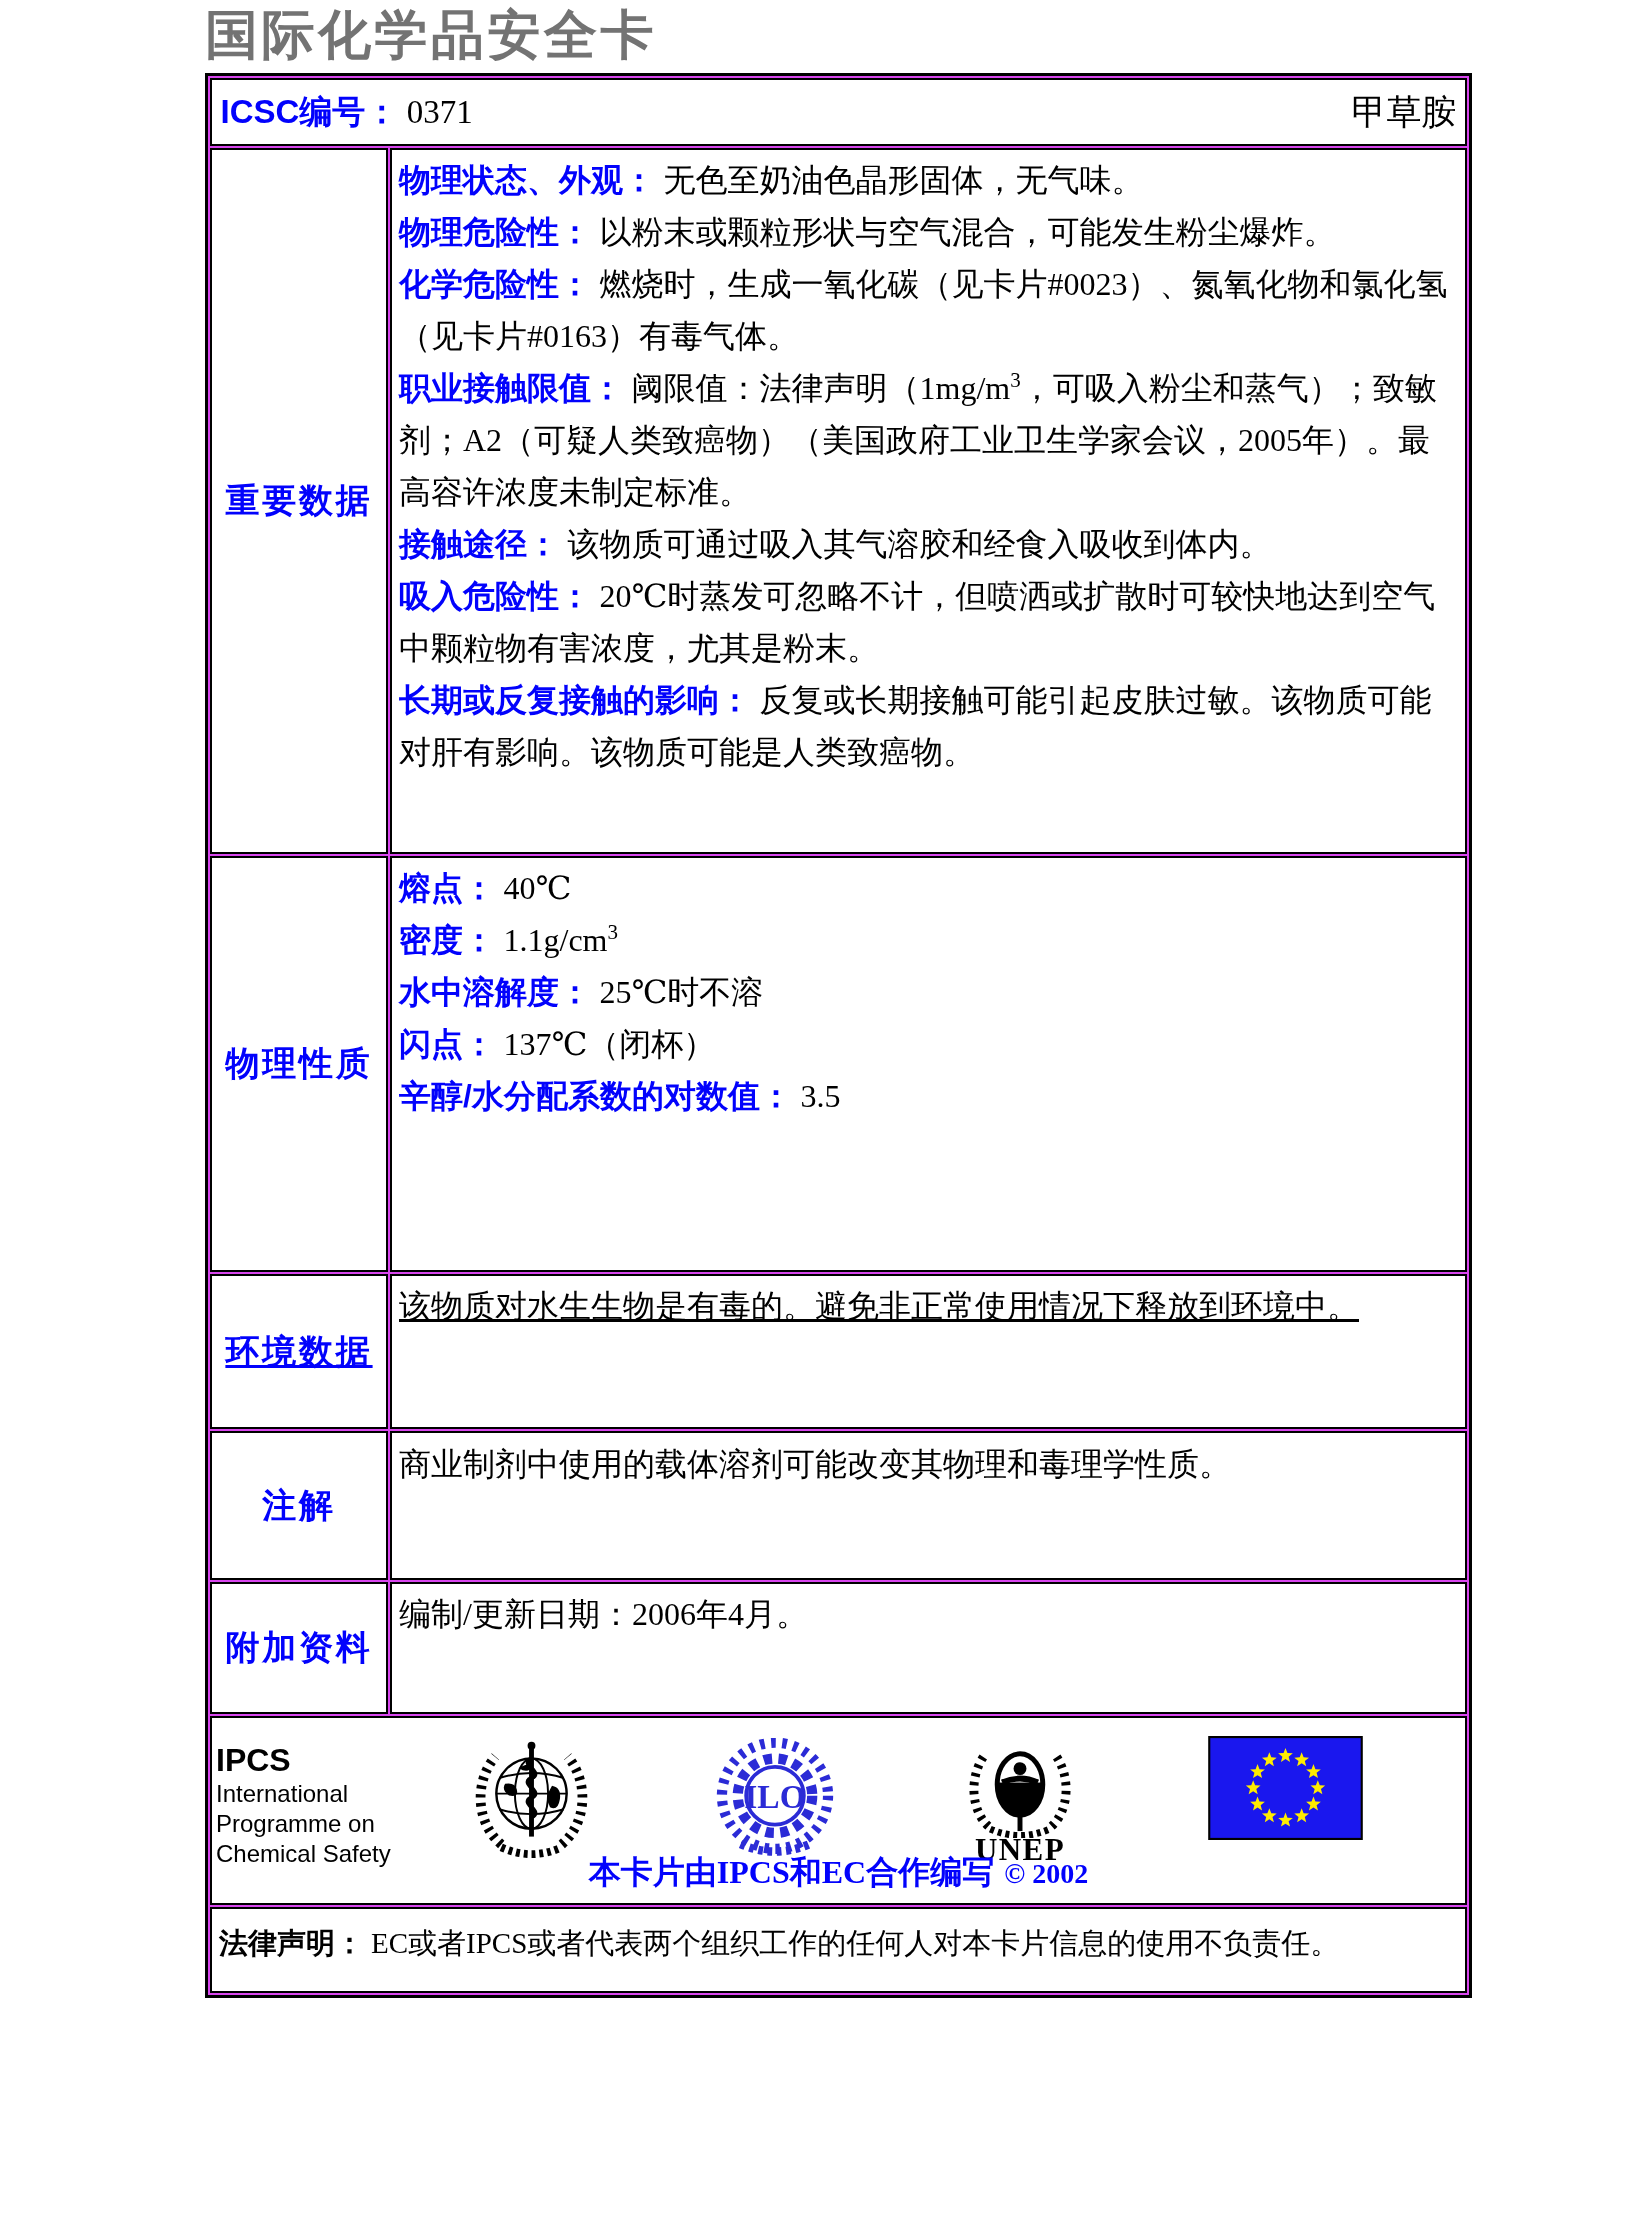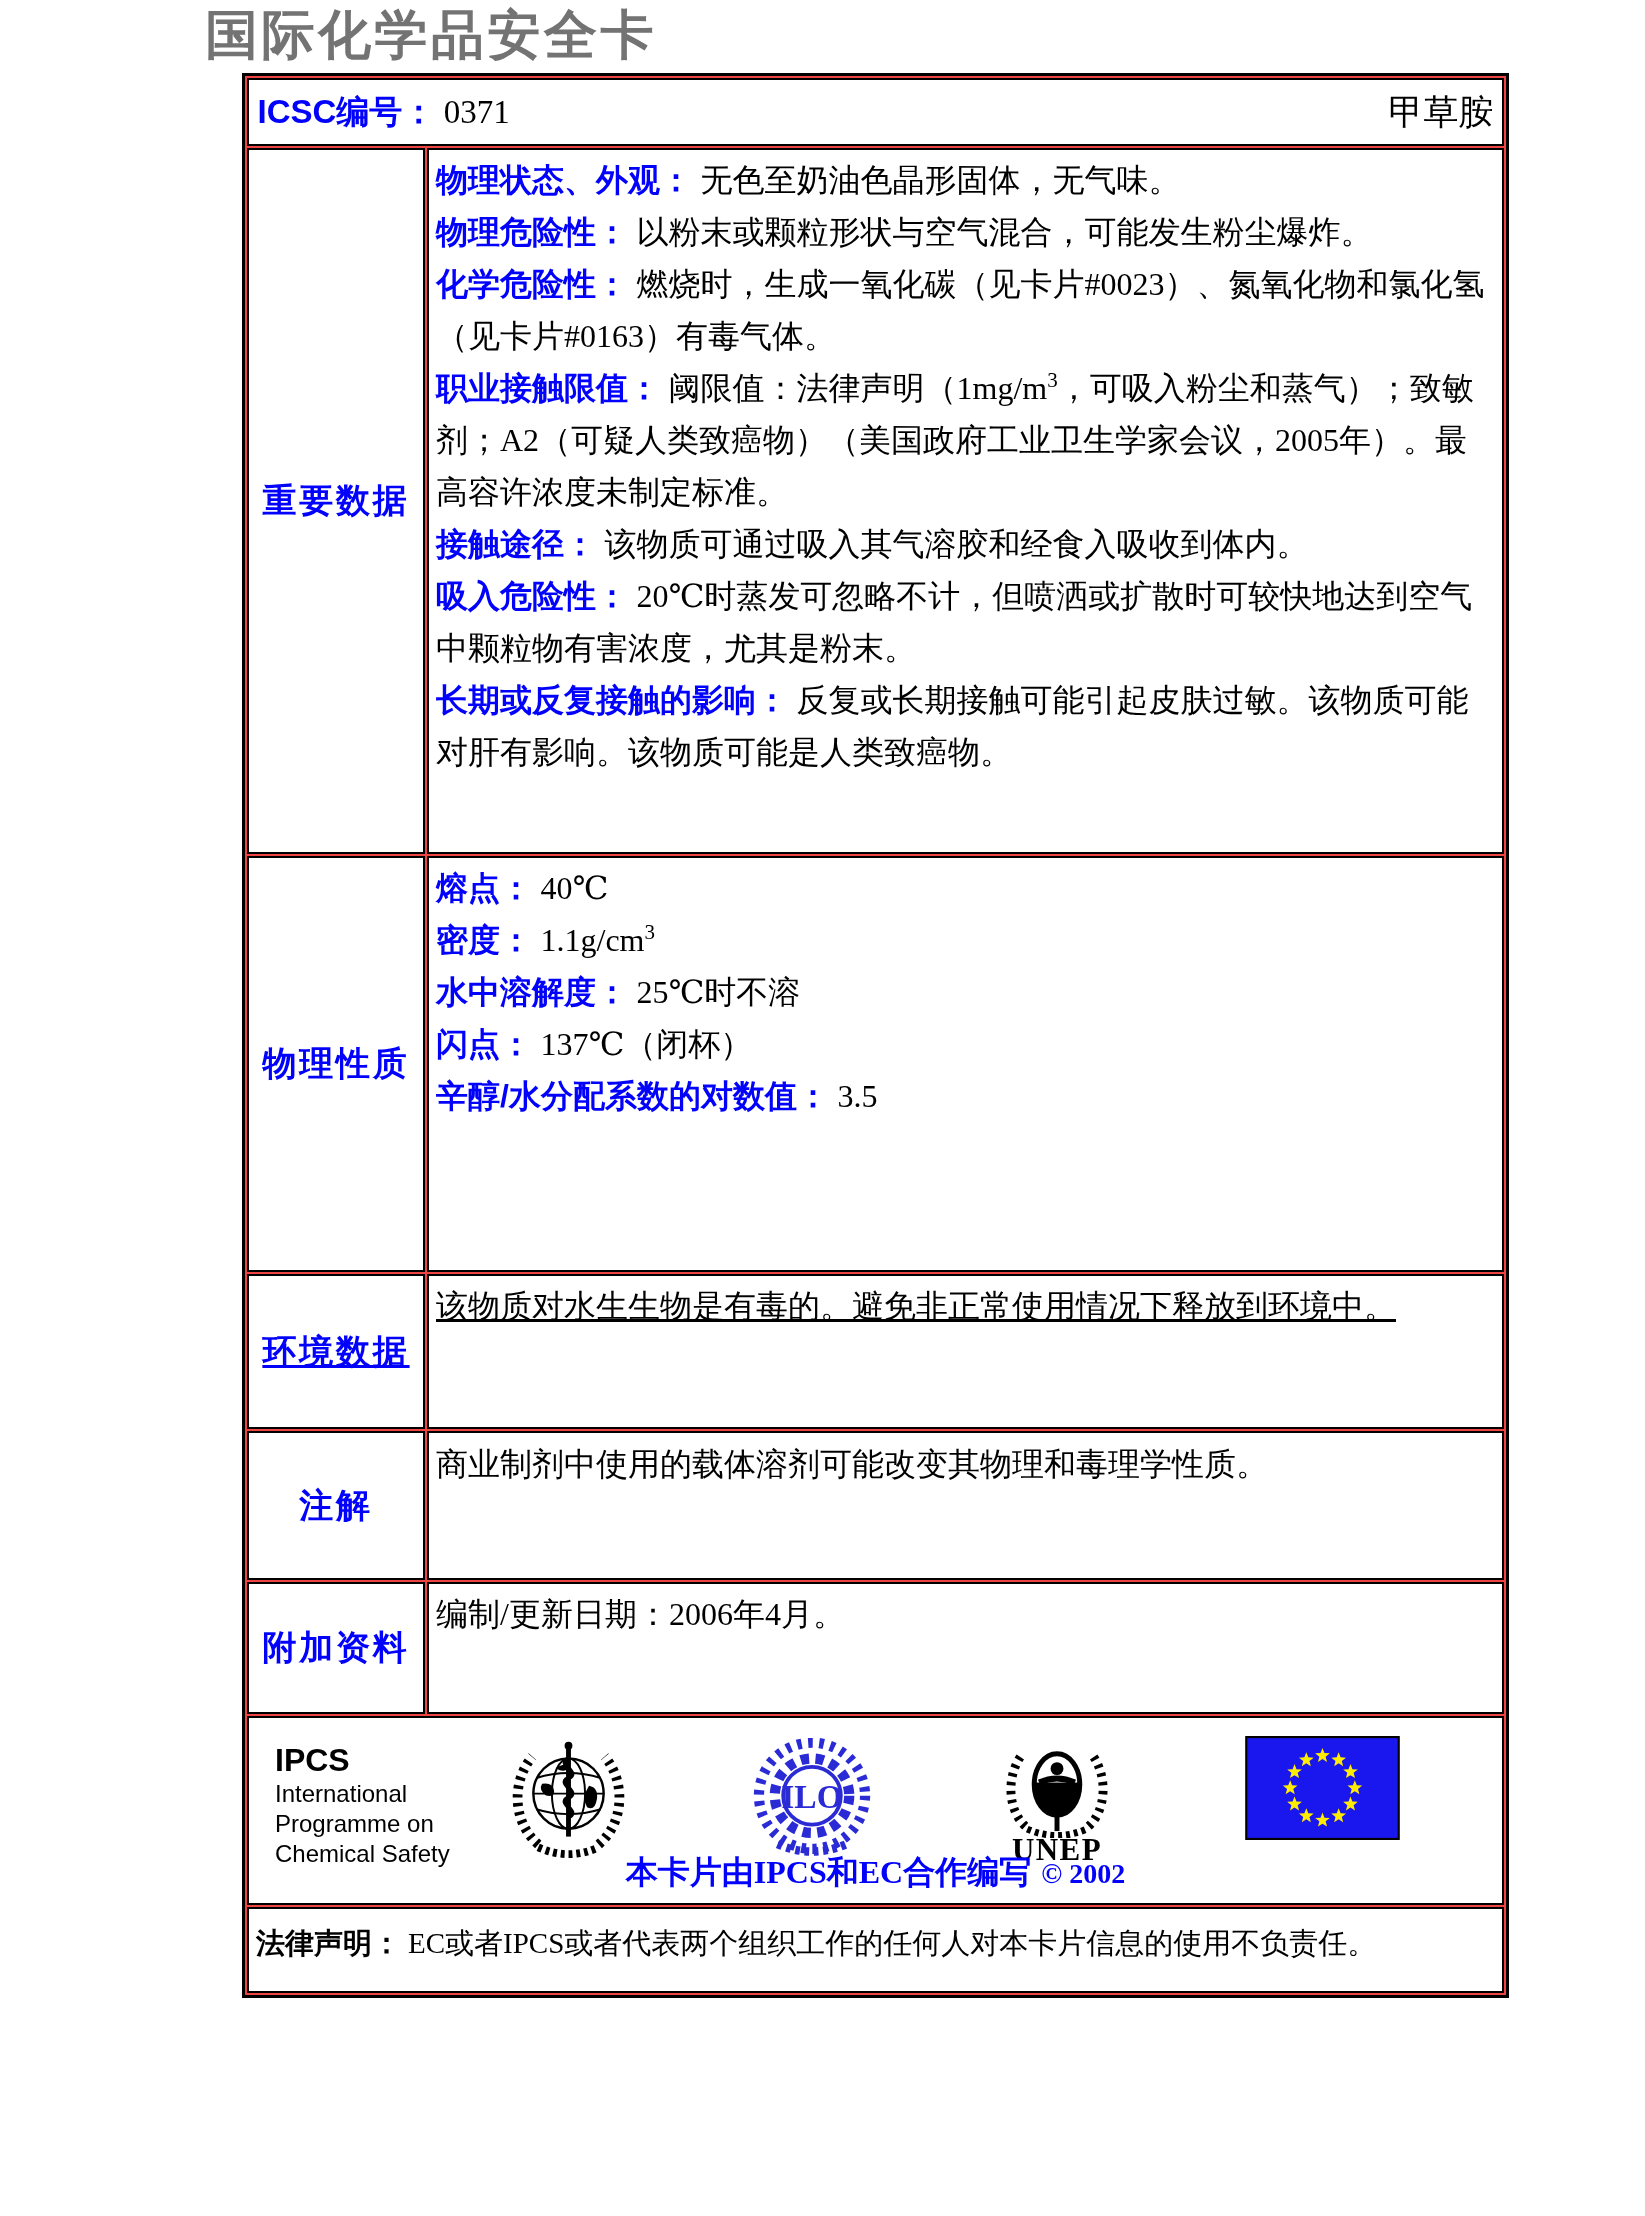--- a/index.html
+++ b/index.html
@@ -5,21 +5,21 @@
   html,body { margin:0; padding:0; background:#ffffff; }
   body { width:1645px; height:2216px; position:relative;
          font-family:"Liberation Serif","DejaVu Serif",serif; color:#000; }
   .page { width:1267px; margin-left:205px; }
 
   .main-title { margin:4.2px 0 7px 0; text-align:left; color:#737373;
     font-weight:bold; font-size:53px; line-height:62px; letter-spacing:3.5px;
     font-family:"Liberation Serif","DejaVu Serif",serif; }
 
   table.card { width:1267px; border:3.5px solid #000; border-collapse:separate;
-    border-spacing:2.8px; table-layout:fixed; background:#ef4444;margin-left:37px; }
+    border-spacing:2.8px; table-layout:fixed; background:#d946ef; }
   col.c-lab { width:178px; }
   td { border:2.1px solid #000; background:#fff; vertical-align:top; padding:0; }
 
   td.lab { text-align:center; vertical-align:middle; color:#0202fc;
     font-family:"Liberation Sans","DejaVu Sans",sans-serif; font-weight:bold;
     font-size:34px; letter-spacing:2.8px; }
   td.con { padding:4.2px 10px 4.2px 7px; font-size:32px; line-height:52px; }
   .h-imp td, td.h-imp { height:693px; }
   .h-phy { height:404px; }
   .h-env { height:143px;text-decoration:underline; }
@@ -31,21 +31,21 @@
   .icscbar { display:flex; justify-content:space-between; align-items:center;
     height:64px; padding:0 8.5px; font-size:33px; }
   .blab { color:#0202fc; font-weight:bold; padding-right:8.5px;
     font-family:"Liberation Sans","DejaVu Sans",sans-serif; }
   .chem { font-size:35px; }
 
   .item { margin:0; }
   sup.s3 { font-size:21px; line-height:0; }
 
   .logos { position:relative; height:185px; font-family:"Liberation Sans","DejaVu Sans",sans-serif; }
-  .ipcs-block { position:absolute; left:26px; top:24px; color:#000; }
+  .ipcs-block { position:absolute; left:4px; top:24px; color:#000; }
   .ipcs-acronym { font-weight:bold; font-size:32px; line-height:37px; }
   .ipcs-line { font-size:24px; line-height:30px; }
   .logo { position:absolute; }
   .logo-who { left:256px; top:17px; }
   .logo-ilo { left:500px; top:20px; }
   .logo-unep { left:743px; top:17px; width:130px; text-align:center; }
   .unep-word { font-family:"Liberation Serif","DejaVu Serif",serif; font-weight:bold;
     font-size:31px; line-height:31px; letter-spacing:1.4px; margin-top:-5.6px; }
   .logo-eu { left:996px; top:18.4px; }
   .credit-line { position:absolute; left:0; right:0; top:133px; text-align:center;

